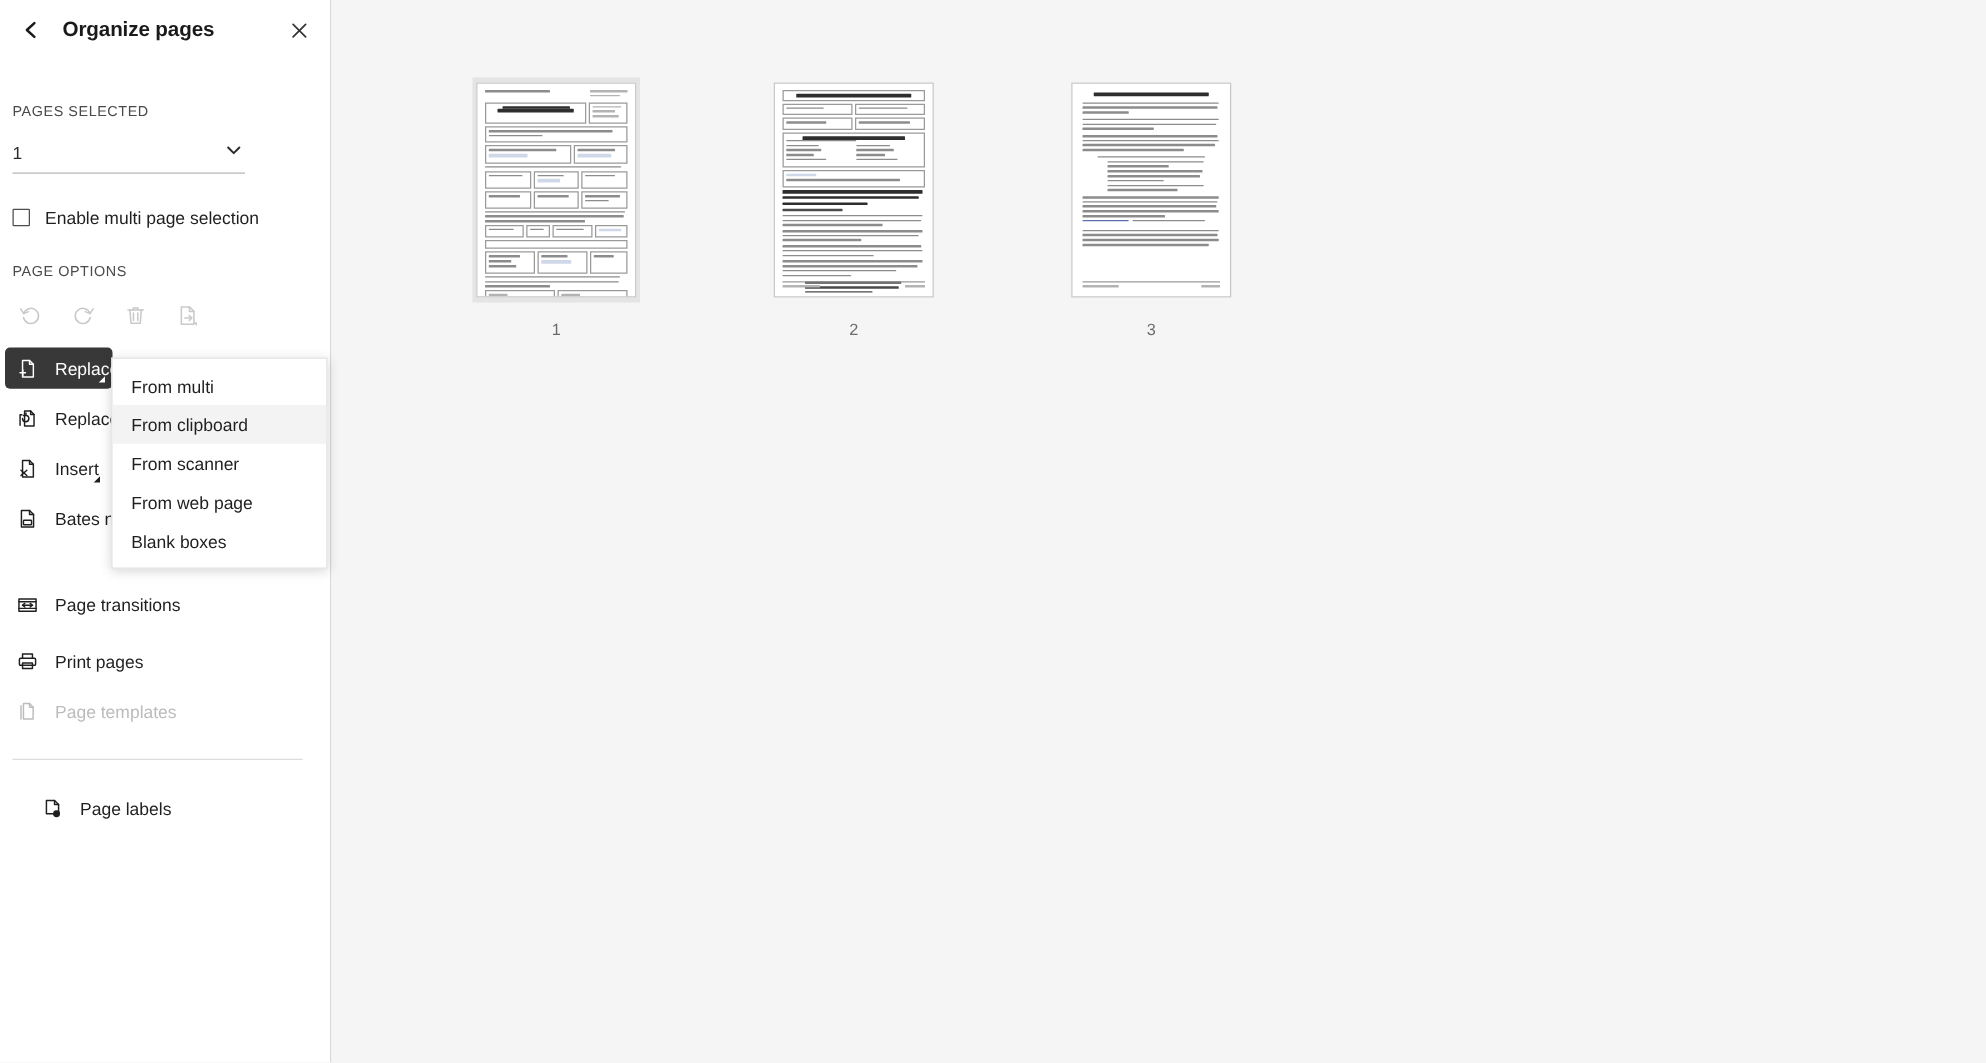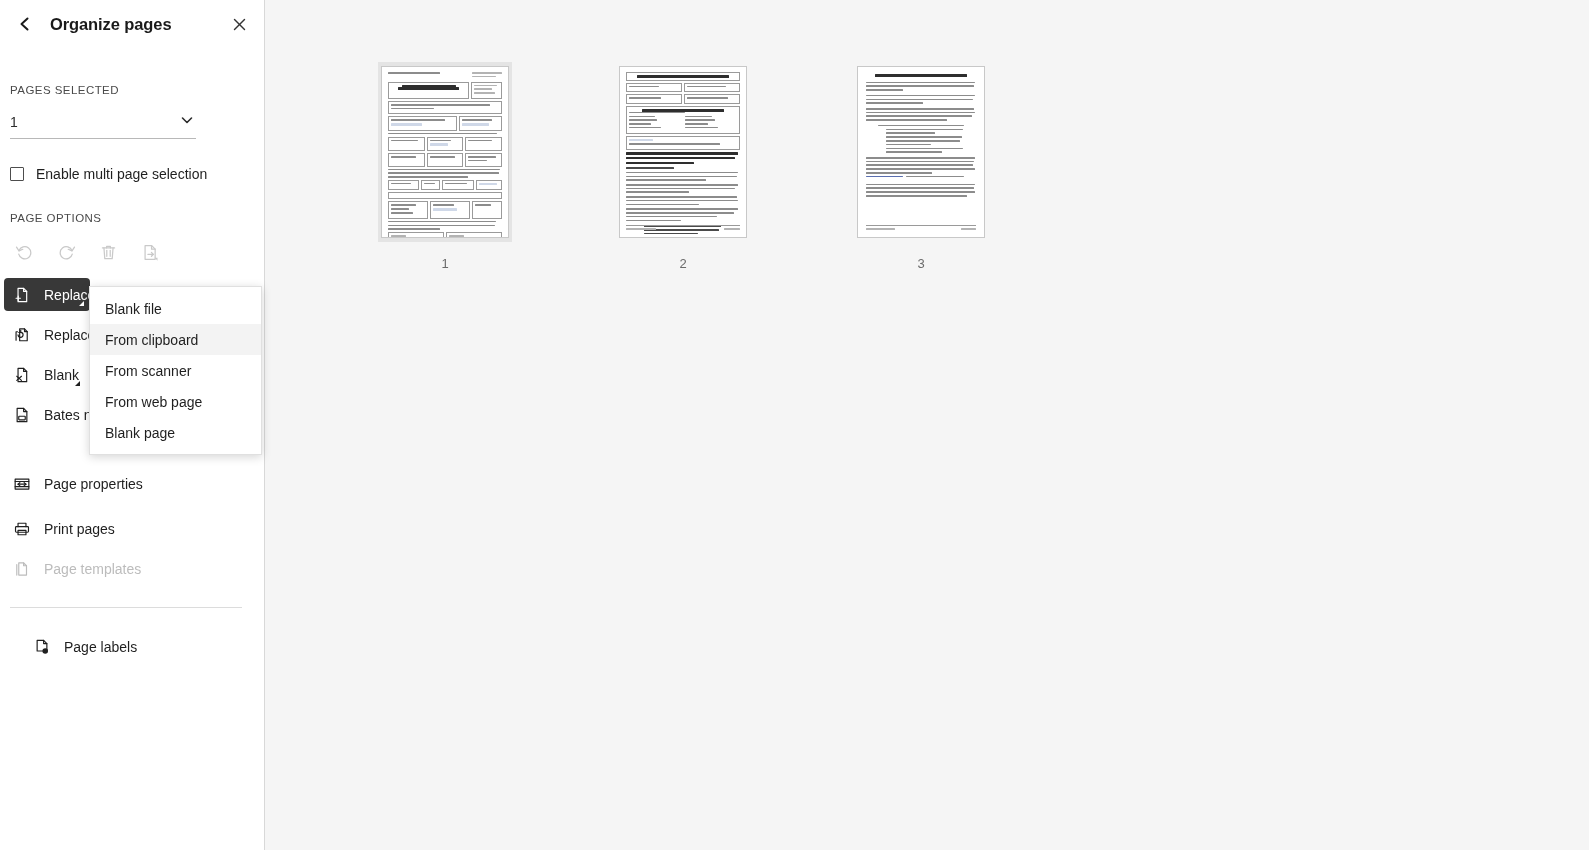--- a/index.html
+++ b/index.html
@@ -294,21 +294,21 @@
 
       <div class="tool-item" style="width:82px;">
         <span class="ic">
           <svg width="18" height="18" viewBox="0 0 20 20" fill="none" stroke="currentColor" stroke-width="1.3" stroke-linecap="round" stroke-linejoin="round">
             <path d="M5.6 2.6h6.2l3.4 3.4v11.4H5.6z"></path>
             <polyline points="11.8,2.6 11.8,6 15.2,6"></polyline>
             <line x1="4.2" y1="11.4" x2="9.4" y2="16"></line>
             <line x1="9.4" y1="11.4" x2="4.2" y2="16"></line>
           </svg>
         </span>
-        <span class="lbl">Blank</span>
+        <span class="lbl">Insert</span>
         <span class="tool-caret"></span>
       </div>
 
       <div class="tool-item">
         <span class="ic">
           <svg width="18" height="18" viewBox="0 0 20 20" fill="none" stroke="currentColor" stroke-width="1.3" stroke-linecap="round" stroke-linejoin="round">
             <path d="M4.6 2.6h7.2l3.6 3.6v11.2H4.6z"></path>
             <polyline points="11.8,2.6 11.8,6.2 15.4,6.2"></polyline>
             <rect x="6.4" y="11.4" width="7.2" height="4" rx="0.6"></rect>
           </svg>
@@ -324,21 +324,21 @@
         <span class="ic">
           <svg width="18" height="18" viewBox="0 0 20 20" fill="none" stroke="currentColor" stroke-width="1.3" stroke-linecap="round" stroke-linejoin="round">
             <rect x="2.4" y="4.6" width="15.2" height="11"></rect>
             <line x1="2.4" y1="7.2" x2="17.6" y2="7.2"></line>
             <line x1="2.4" y1="13" x2="17.6" y2="13"></line>
             <polyline points="7.6,8.6 5.6,10.2 7.6,11.8"></polyline>
             <polyline points="12.4,8.6 14.4,10.2 12.4,11.8"></polyline>
             <line x1="5.6" y1="10.2" x2="14.4" y2="10.2"></line>
           </svg>
         </span>
-        <span class="lbl">Page properties</span>
+        <span class="lbl">Page transitions</span>
       </div>
 
       <div class="tool-item">
         <span class="ic">
           <svg width="18" height="18" viewBox="0 0 20 20" fill="none" stroke="currentColor" stroke-width="1.3" stroke-linecap="round" stroke-linejoin="round">
             <polyline points="5.6,7.4 5.6,3.6 14.4,3.6 14.4,7.4"></polyline>
             <rect x="2.8" y="7.4" width="14.4" height="6.2" rx="1"></rect>
             <rect x="5.6" y="11.6" width="8.8" height="4.8"></rect>
           </svg>
         </span>
@@ -368,33 +368,33 @@
             <circle cx="13.6" cy="14.4" r="3.1" fill="currentColor" stroke="none"></circle>
           </svg>
         </span>
         <span class="lbl">Page labels</span>
       </div>
 
     </div>
 
     <div class="dropdown">
       <div class="dd-item">
-        <span>Blank file</span>
+        <span>From multi</span>
       </div>
       <div class="dd-item hover">
         <span>From clipboard</span>
       </div>
       <div class="dd-item">
         <span>From scanner</span>
       </div>
       <div class="dd-item">
         <span>From web page</span>
       </div>
       <div class="dd-item">
-        <span>Blank page</span>
+        <span>Blank boxes</span>
       </div>
     </div>
 
   </div>
 
   <div class="canvas">
     <div class="thumb-grid">
 
       <div class="thumb-cell">
         <div class="thumb-frame selected">

